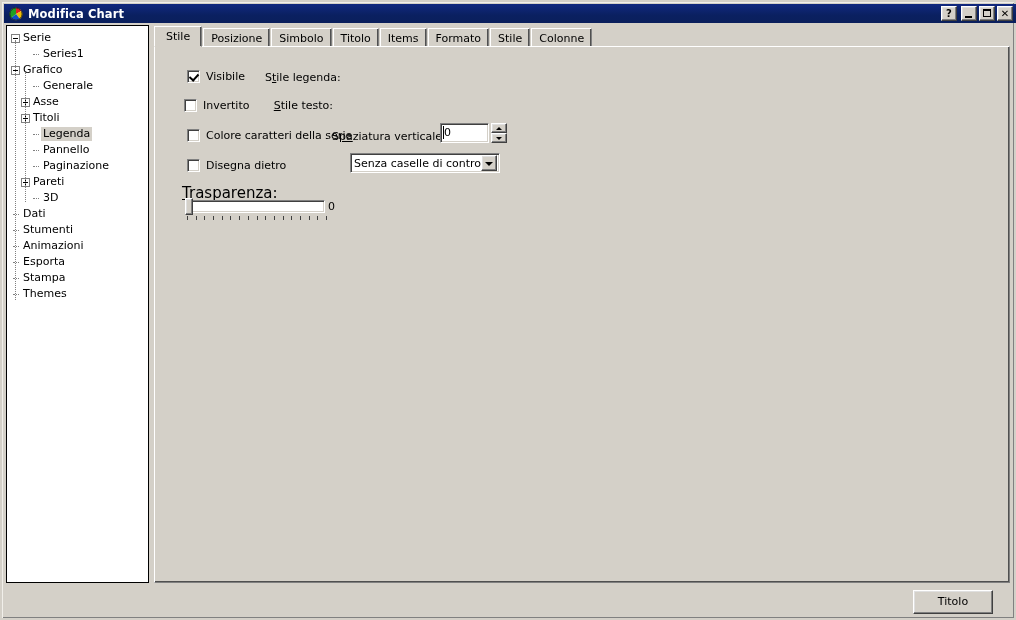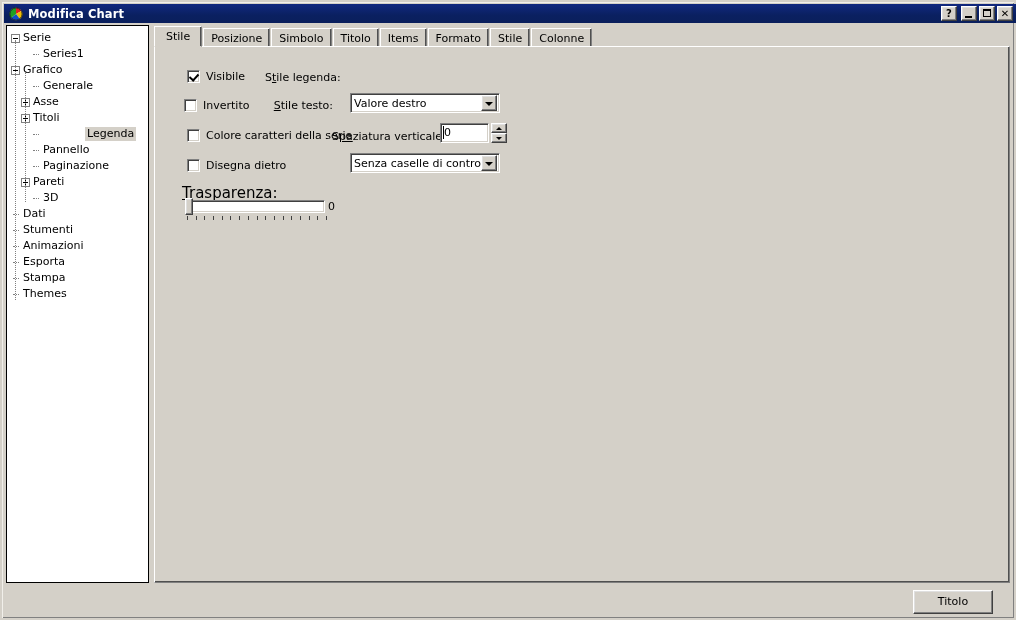--- a/index.html
+++ b/index.html
@@ -150,21 +150,20 @@
   }
   .tlabel {
     font-size: 11px;
     padding: 0 2px;
     line-height: 14px;
     color: #000;
   }
   .tlabel.sel {
     background: #d4d0c8;
     color: #000;
-    margin-left: 44px;
   }
   .vline {
     position: absolute;
     width: 1px;
     border-left: 1px dotted #808080;
   }
 
   
   #tab-strip {
     position: absolute;
@@ -542,24 +541,20 @@
       <span class="lbl">Colore caratteri della serie</span>
     </div>
     <div class="chk-row" style="left:32px; top:112px;">
       <span class="checkbox"></span>
       <span class="lbl">Disegna dietro</span>
     </div>
 
     <div class="fld-label" style="left:110px; top:24px; width:68px;">S<u>t</u>ile legenda:</div>
 
     <div class="fld-label" style="left:110px; top:52px; width:68px;"><u>S</u>tile testo:</div>
-    <div class="combo" style="left:195px; top:46px; width:150px;">
-      <span class="cval">Valore destro</span>
-      <span class="carrow"></span>
-    </div>
 
     <div class="fld-label" style="left:177px; top:83px; width:100px;">S<u>pa</u>ziatura verticale:</div>
     <div class="spin-wrap" style="left:285px; top:76px;">
       <span class="spin-text">0</span>
       <span class="spin-btns">
         <span class="spin-b up"></span>
         <span class="spin-b down"></span>
       </span>
     </div>
 

